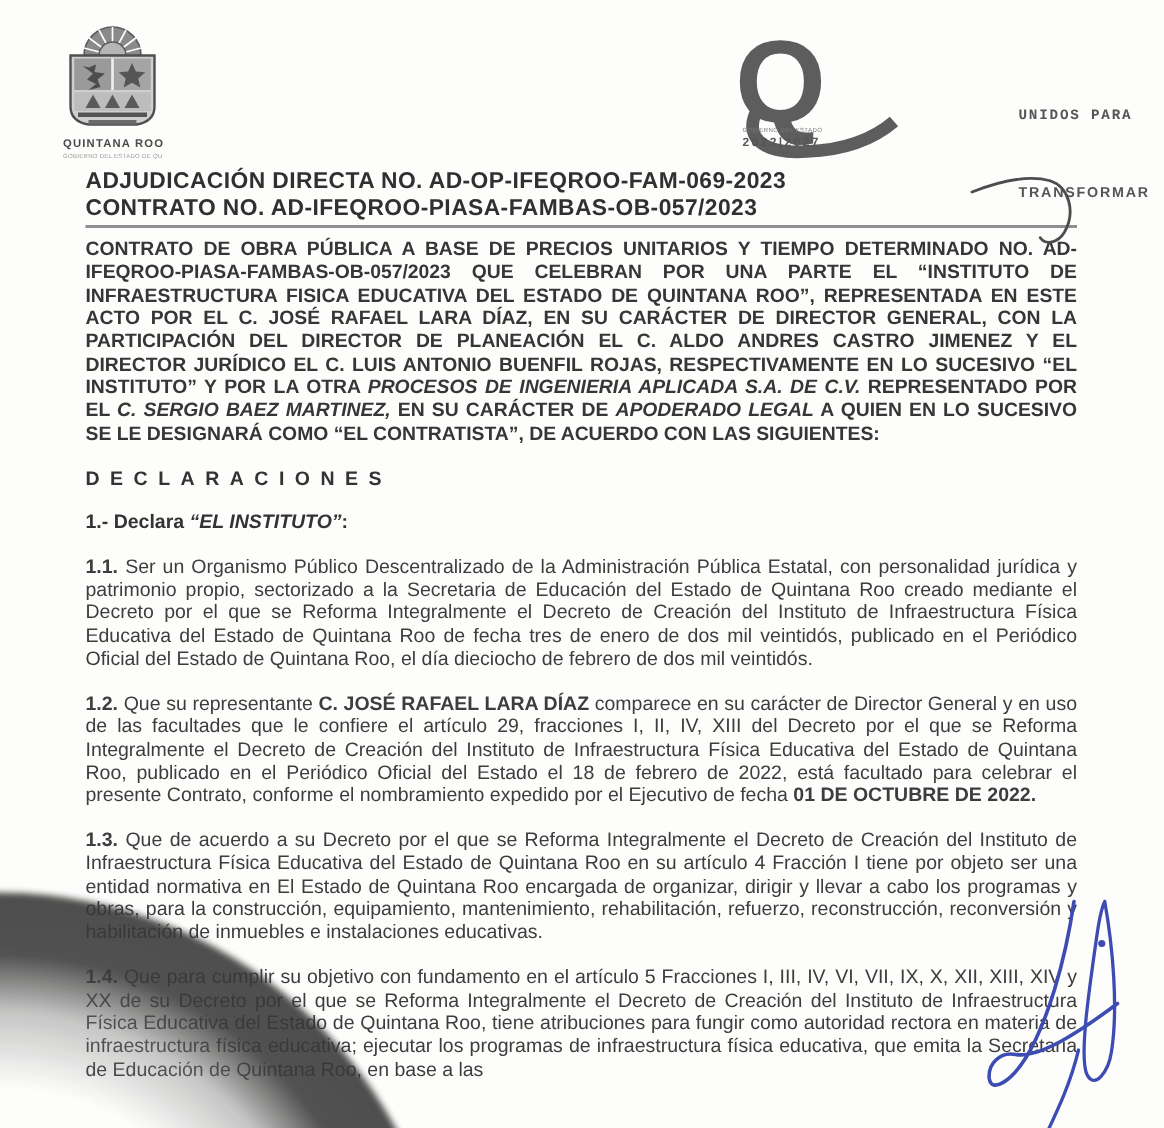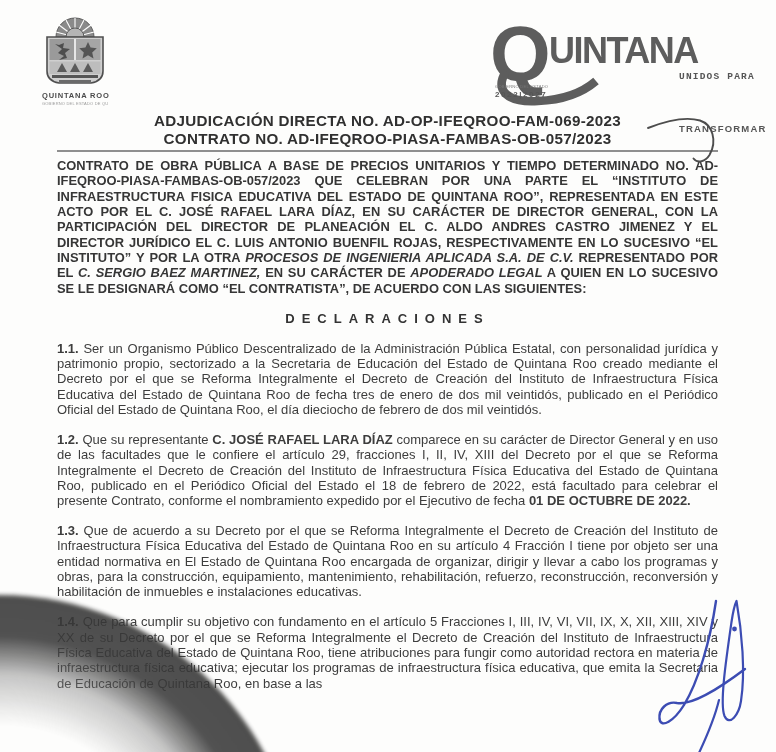--- a/index.html
+++ b/index.html
@@ -18,24 +18,24 @@
   .brand .q{position:absolute;left:0;top:-9px;font-size:78px;line-height:78px;font-weight:700;}
   .brand .uintana{position:absolute;left:59px;top:9px;font-size:36px;line-height:36px;font-weight:700;letter-spacing:-1.5px;}
   .brand .roo{position:absolute;left:107px;top:41px;font-size:34px;line-height:34px;font-weight:700;letter-spacing:-1px;}
   .brand .tag1{position:absolute;left:189px;top:47px;font-size:9.5px;font-weight:700;letter-spacing:1.2px;color:#555;font-family:Liberation Mono, monospace;}
   .brand .tag2{position:absolute;left:189px;top:59px;font-size:9.5px;font-weight:700;letter-spacing:1.2px;color:#555;margin-top:40px;}
   .brand .sm1{position:absolute;left:5px;top:60px;font-size:4px;letter-spacing:.3px;color:#777;white-space:nowrap;}
   .brand .sm2{position:absolute;left:5px;top:66px;font-size:8px;font-weight:700;letter-spacing:1.6px;color:#555;}
   .brand svg.tail{position:absolute;left:2px;top:45px;}
   
   .doc{position:absolute;left:57px;top:112px;width:661px;}
-  .title{text-align:center;font-weight:700;font-size:15.2px;line-height:17.5px;letter-spacing:.3px;color:#303030;}
+  .title{font-weight:700;font-size:15.2px;line-height:17.5px;letter-spacing:.3px;color:#303030;}
   .rule{border-bottom:2.5px solid #8f8f8f;margin-top:3px;}
   p.intro{margin:6px 0 6px;font-weight:700;font-size:12.9px;line-height:15.35px;text-align:justify;color:#363636;}
-  .decl-heading{text-align:center;font-weight:700;font-size:13px;letter-spacing:7px;margin-top:15px;color:#333;}
+  .decl-heading{text-align:left;font-weight:700;font-size:13px;letter-spacing:7px;margin-top:15px;color:#333;}
   p.declara{margin:14px 0 0;font-weight:700;font-size:13px;color:#333;}
   p.clause{margin:14.5px 0 0;font-size:13px;line-height:15.35px;text-align:justify;}
   .b{font-weight:700;}
   .i{font-style:italic;}
   
   .scan-blob{
     position:absolute;left:-300px;top:595px;width:600px;height:600px;border-radius:50%;
     background:radial-gradient(circle,
       rgba(150,150,150,0) 40%,
       rgba(120,120,120,.45) 52%,
@@ -86,33 +86,33 @@
     </svg>
     <div class="coat-caption">QUINTANA ROO</div>
     <div class="coat-sub">GOBIERNO DEL ESTADO DE QUINTANA ROO</div>
   </div>
 
   <div class="brand">
     <span class="q">Q</span>
     <svg class="tail" width="112" height="44" viewBox="0 0 112 44">
       <path d="M14 2 C 2 22, 16 34, 46 32 C 72 31, 90 24, 104 12" fill="none" stroke="#5d5d5d" stroke-width="8.5"></path>
     </svg>
-    <span class="uintana">UINTANA</span>
     <span class="tag1">UNIDOS PARA</span>
     <span class="tag2">TRANSFORMAR</span>
     <span class="sm1">GOBIERNO DEL ESTADO</span>
     <span class="sm2">2022|2027</span>
   </div>
 
   <div class="doc">
     <div class="title">ADJUDICACIÓN DIRECTA NO. AD-OP-IFEQROO-FAM-069-2023</div>
     <div class="title">CONTRATO NO. AD-IFEQROO-PIASA-FAMBAS-OB-057/2023</div>
     <div class="rule"></div>
     <p class="intro"><span class="b">CONTRATO DE OBRA PÚBLICA A BASE DE PRECIOS UNITARIOS Y TIEMPO DETERMINADO NO. AD-IFEQROO-PIASA-FAMBAS-OB-057/2023 QUE CELEBRAN POR UNA PARTE EL “INSTITUTO DE INFRAESTRUCTURA FISICA EDUCATIVA DEL ESTADO DE QUINTANA ROO”, REPRESENTADA EN ESTE ACTO POR EL C. JOSÉ RAFAEL LARA DÍAZ, EN SU CARÁCTER DE DIRECTOR GENERAL, CON LA PARTICIPACIÓN DEL DIRECTOR DE PLANEACIÓN EL C. ALDO ANDRES CASTRO JIMENEZ Y EL DIRECTOR JURÍDICO EL C. LUIS ANTONIO BUENFIL ROJAS, RESPECTIVAMENTE EN LO SUCESIVO “EL INSTITUTO” Y POR LA OTRA </span><span class="b i">PROCESOS DE INGENIERIA APLICADA S.A. DE C.V.</span><span class="b"> REPRESENTADO POR EL </span><span class="b i">C. SERGIO BAEZ MARTINEZ,</span><span class="b"> EN SU CARÁCTER DE </span><span class="b i">APODERADO LEGAL</span><span class="b"> A QUIEN EN LO SUCESIVO SE LE DESIGNARÁ COMO “EL CONTRATISTA”, DE ACUERDO CON LAS SIGUIENTES:</span></p>
     <div class="decl-heading">DECLARACIONES</div>
+    <p class="declara"><span class="b">1.- Declara </span><span class="b i">“EL INSTITUTO”</span><span class="b">:</span></p>
     <p class="clause"><span class="b">1.1.</span><span> Ser un Organismo Público Descentralizado de la Administración Pública Estatal, con personalidad jurídica y patrimonio propio, sectorizado a la Secretaria de Educación del Estado de Quintana Roo creado mediante el Decreto por el que se Reforma Integralmente el Decreto de Creación del Instituto de Infraestructura Física Educativa del Estado de Quintana Roo de fecha tres de enero de dos mil veintidós, publicado en el Periódico Oficial del Estado de Quintana Roo, el día dieciocho de febrero de dos mil veintidós.</span></p>
     <p class="clause"><span class="b">1.2.</span><span> Que su representante </span><span class="b">C. JOSÉ RAFAEL LARA DÍAZ</span><span> comparece en su carácter de Director General y en uso de las facultades que le confiere el artículo 29, fracciones I, II, IV, XIII del Decreto por el que se Reforma Integralmente el Decreto de Creación del Instituto de Infraestructura Física Educativa del Estado de Quintana Roo, publicado en el Periódico Oficial del Estado el 18 de febrero de 2022, está facultado para celebrar el presente Contrato, conforme el nombramiento expedido por el Ejecutivo de fecha </span><span class="b">01 DE OCTUBRE DE 2022.</span></p>
     <p class="clause"><span class="b">1.3.</span><span> Que de acuerdo a su Decreto por el que se Reforma Integralmente el Decreto de Creación del Instituto de Infraestructura Física Educativa del Estado de Quintana Roo en su artículo 4 Fracción I tiene por objeto ser una entidad normativa en El Estado de Quintana Roo encargada de organizar, dirigir y llevar a cabo los programas y obras, para la construcción, equipamiento, mantenimiento, rehabilitación, refuerzo, reconstrucción, reconversión y habilitación de inmuebles e instalaciones educativas.</span></p>
     <p class="clause"><span class="b">1.4.</span><span> Que  para  cumplir su objetivo con fundamento en el artículo 5 Fracciones I, III, IV, VI, VII, IX, X, XII, XIII, XIV y XX de su Decreto por el que se Reforma Integralmente el Decreto de Creación del Instituto de Infraestructura Física Educativa del Estado de Quintana Roo, tiene atribuciones para fungir como autoridad rectora en materia de infraestructura física educativa; ejecutar los programas de infraestructura física educativa, que emita la Secretaria de Educación de Quintana Roo, en base a las</span></p>
   </div>
 
   <div class="scan-blob"></div>
 
   <svg class="marks" width="776" height="752" viewBox="0 0 776 752">
 

